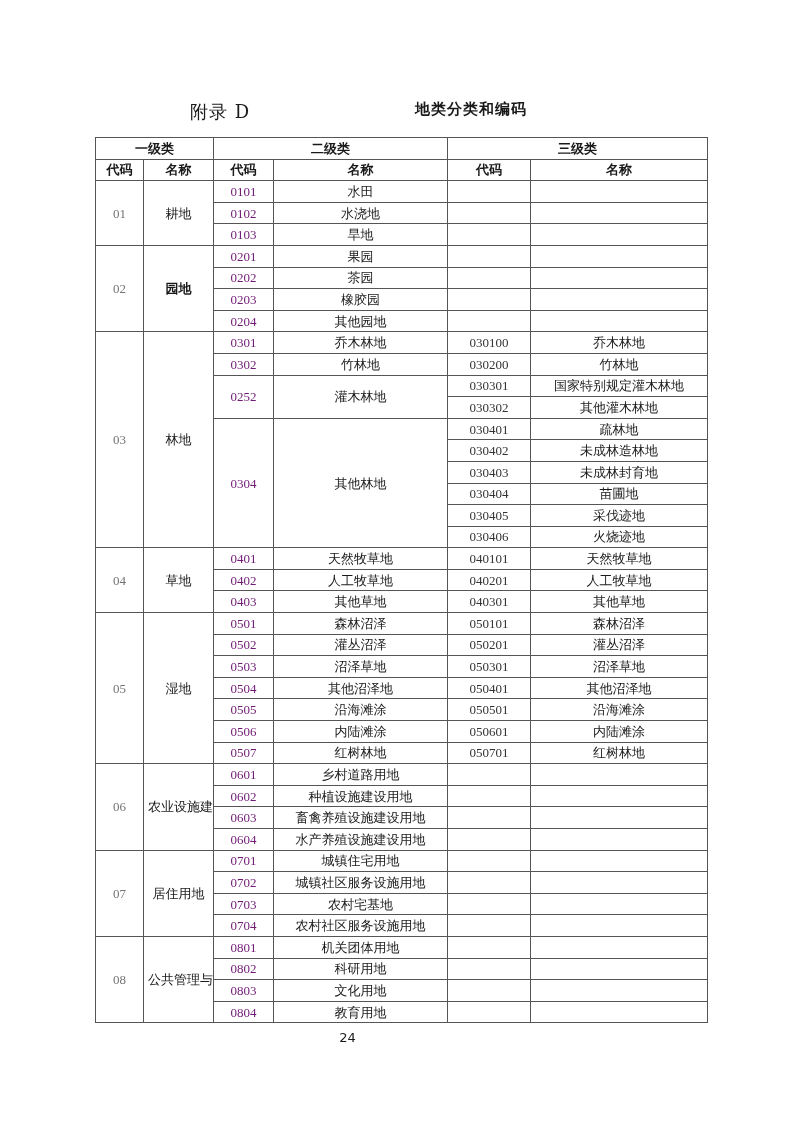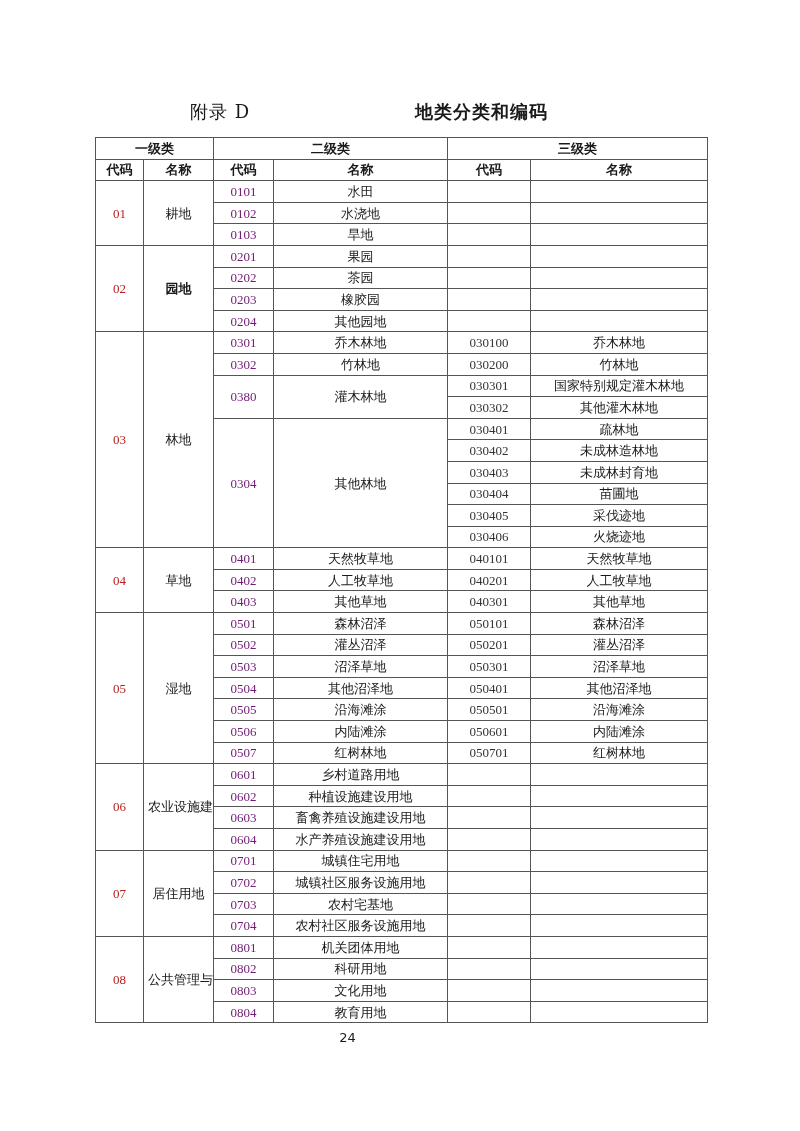--- a/index.html
+++ b/index.html
@@ -1,28 +1,28 @@
 <!DOCTYPE html>
 <html><head>
 <meta charset="utf-8">
 <style>
   html, body { margin: 0; padding: 0; background: #ffffff; }
   body { width: 800px; height: 1131px; position: relative; overflow: hidden;
          font-family: "DejaVu Serif", "Liberation Serif", serif; color: #1a1a1a; }
   .title-row { position: absolute; top: 100px; left: 0; width: 768px; height: 30px; }
   .title-left { position: absolute; left: 190px; top: 0; font-size: 18px; letter-spacing: 1px; }
-  .title-right { position: absolute; left: 415px; top: 0; font-size: 18px; font-weight: bold; letter-spacing: 1px; }
+  .title-right { position: absolute; left: 415px; top: 0; font-size: 15px; font-weight: bold; letter-spacing: 1px; }
   table.codes { position: absolute; left: 95px; top: 137px; width: 612px;
                 border-collapse: collapse; table-layout: fixed; font-size: 13px; }
   table.codes td, table.codes th { border: 1px solid #555; padding: 0; text-align: center;
                  vertical-align: middle; height: 20.6px; line-height: 15px; overflow: hidden; white-space: nowrap; }
   table.codes th { font-weight: bold; font-family: "DejaVu Sans", "Liberation Sans", sans-serif; font-size: 13px; }
   td.code2 { text-align: left; padding-left: 14px; color: #701a75; font-family: Liberation Serif, serif; margin-top: 10px; }
   td.code3 { text-align: left; padding-left: 20px; color: #333; font-family: "Liberation Serif", serif; }
-  td.code1 { font-family: "Liberation Serif", serif; color: #b91c1c; }
+  td.code1 { font-family: "Liberation Serif", serif; color: #737373; }
   td.wrap { white-space: normal; line-height: 20px; }
   td.open-bottom { border-bottom: none; }
   .page-num { position: absolute; top: 1030px; left: 0; width: 695px; text-align: center;
               font-family: "DejaVu Sans", "Liberation Sans", sans-serif; font-size: 13px; }
 </style>
 </head>
 <body>
 
 <div class="title-row">
   <span class="title-left">附录 D</span>
@@ -108,21 +108,21 @@
         <td class="code3">030100</td>
         <td>乔木林地</td>
       </tr>
       <tr>
         <td class="code2" rowspan="1">0302</td>
         <td rowspan="1">竹林地</td>
         <td class="code3">030200</td>
         <td>竹林地</td>
       </tr>
       <tr>
-        <td class="code2" rowspan="2">0380</td>
+        <td class="code2" rowspan="2">0252</td>
         <td rowspan="2">灌木林地</td>
         <td class="code3">030301</td>
         <td>国家特别规定灌木林地</td>
       </tr>
       <tr>
         <td class="code3">030302</td>
         <td>其他灌木林地</td>
       </tr>
       <tr>
         <td class="code2" rowspan="6">0304</td>

